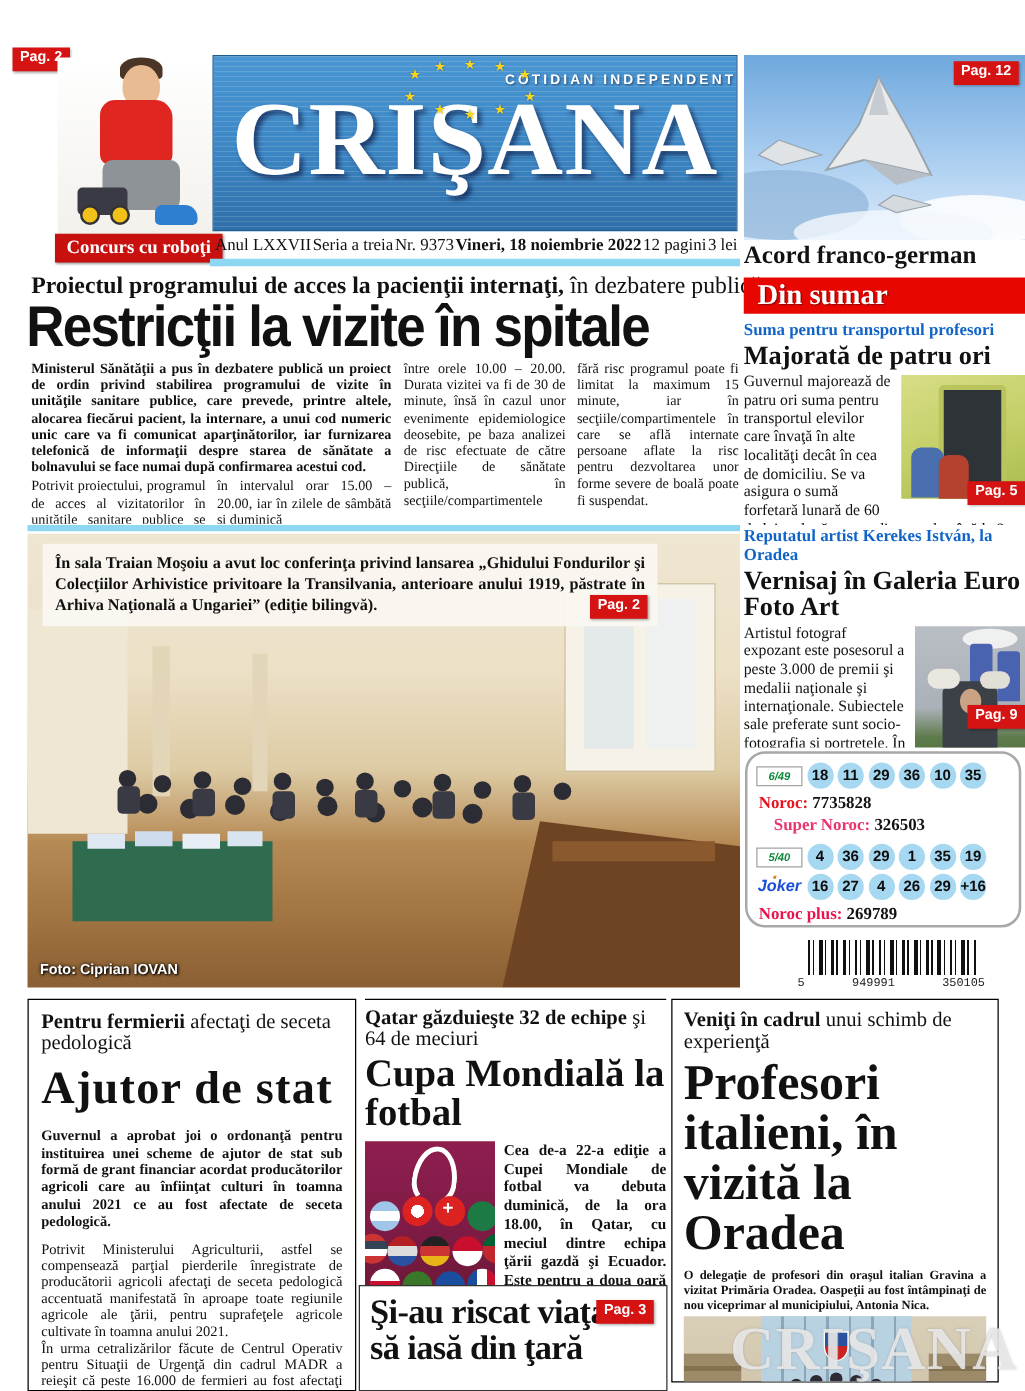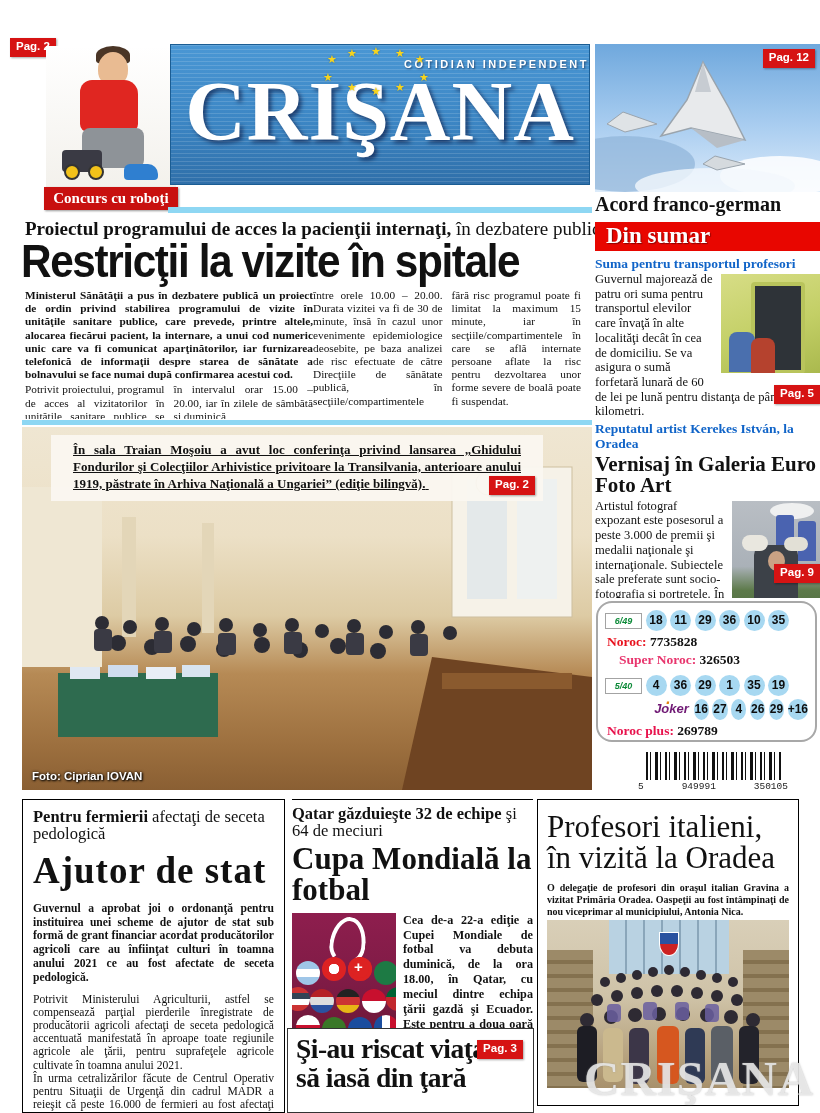--- a/index.html
+++ b/index.html
@@ -48,36 +48,36 @@
   
   #jet-photo{left:595px;top:44px;width:225px;height:148px;overflow:hidden;}
   #jet-badge{position:absolute;right:5px;top:5px;z-index:2;}
   #jet-headline{left:595px;top:193px;font-weight:bold;font-size:20px;}
 
   
   #ms-kicker{left:25px;top:218px;font-size:19px;white-space:nowrap;}
   #ms-kicker b{font-weight:bold;}
   #ms-headline{left:21px;top:234px;width:620px;font-family:"Liberation Sans",sans-serif;font-weight:bold;
      font-size:46px;letter-spacing:-1.5px;white-space:nowrap;transform:scaleX(.92);transform-origin:0 0;}
-  #ms-body{left:25px;top:289px;width:566px;height:130px;display:flex;
+  #ms-body{left:25px;top:289px;width:566px;height:130px;display:flex;gap:10px;
      font-size:11.3px;line-height:1.17;text-align:justify;overflow:hidden;}
   #ms-left{width:288px;}
   #ms-intro{font-weight:bold;}
   #ms-left-cols{column-count:2;column-gap:9px;margin-top:2px;}
   #ms-right{width:268px;column-count:2;column-gap:9px;}
   #ms-right p{margin:0;}
 
   #cyan-rule{left:22px;top:420px;width:570px;height:5px;background:#8ed7f3;}
 
   
   #main-photo{left:22px;top:427px;width:570px;height:363px;overflow:hidden;
      background:linear-gradient(180deg,#efe6d2 0%,#ece0c6 30%,#ddcba4 52%,#b68a55 68%,#9c6f3e 88%,#8a5f33 100%);}
-  #caption-box{position:absolute;left:29px;top:8px;width:492px;background:rgba(250,247,240,.96);
-     padding:7px 22px 8px;box-sizing:border-box;font-weight:bold;font-size:13px;line-height:1.3;
-     text-align:justify;z-index:3;text-decoration:underline;}
+  #caption-box{position:absolute;left:12px;top:8px;width:492px;background:rgba(250,247,240,.96);
+     padding:7px 10px 8px;box-sizing:border-box;font-weight:bold;font-size:13px;line-height:1.3;
+     text-align:justify;z-index:3;}
   #caption-badge{position:absolute;right:8px;bottom:6px;}
   #photo-credit{position:absolute;left:10px;bottom:8px;z-index:3;color:#fff;
      font-family:"Liberation Sans",sans-serif;font-weight:bold;font-size:11.5px;
      text-shadow:1px 1px 2px #000,0 0 3px #000;}
 
   
   #din-sumar{left:595px;top:222px;width:225px;height:29px;background:#e80600;color:#fff;
      font-weight:bold;font-size:23px;line-height:28px;padding-left:11px;box-sizing:border-box;
      text-shadow:1px 1px 1px rgba(0,0,0,.4);}
   .sb-story{left:595px;width:225px;overflow:hidden;}
@@ -103,21 +103,21 @@
   #artist-photo .sheep{position:absolute;left:10px;top:34px;width:26px;height:16px;border-radius:8px;background:#e9e7df;}
   #artist-photo .sheep2{position:absolute;left:52px;top:36px;width:24px;height:14px;border-radius:8px;background:#e2e0d6;}
 
   
   #lottery{left:596px;top:601px;width:221px;height:141px;border:2px solid #a8a8a8;border-radius:16px;
      background:#fff;padding:7px 7px 4px;box-sizing:border-box;overflow:hidden;}
   .lrow{display:flex;align-items:center;gap:3.5px;margin-bottom:3px;}
   .llogo{width:37px;flex:0 0 37px;height:16px;border:1px solid #a3a3a3;box-sizing:border-box;
      font-family:"Liberation Sans",sans-serif;font-style:italic;font-weight:bold;font-size:9px;
      line-height:14px;text-align:center;color:#0c8a38;background:linear-gradient(180deg,#eafبf0 0%,#ffffff 100%);}
-  .llogo.joker{border:none;color:#701a75;font-size:13px;background:none;position:relative;margin-left:48px;}
+  .llogo.joker{border:none;color:#1d4ed8;font-size:13px;background:none;position:relative;}
   .llogo.joker::after{content:"·";color:#e2820f;font-size:16px;position:absolute;top:-6px;left:12px;}
   .ball{width:21px;height:21px;border-radius:50%;background:#a7d8f1;color:#0d0d0d;
      font-family:"Liberation Sans",sans-serif;font-weight:bold;font-size:12px;line-height:21px;text-align:center;}
   .lline{font-size:13.5px;font-weight:bold;margin:2px 0 2px 2px;}
   .lab-red{color:#e8131f;}
   .lab-pink{color:#e8356d;margin-left:12px;}
   .lab-plus{color:#e8134d;margin-top:12px;}
   #lott-gap{height:5px;}
 
   
@@ -163,21 +163,21 @@
 
   
   #risk{left:287px;top:1028px;width:247px;height:85px;border:1px solid #333;box-sizing:border-box;
      padding:6px 8px;position:absolute;background:#fff;}
   #risk-head{font-weight:bold;font-size:27.5px;line-height:1.05;letter-spacing:-.5px;}
   #risk-badge{position:absolute;right:10px;top:11px;}
 
   
   #teachers{left:537px;top:799px;width:262px;height:307px;border:1px solid #000;box-sizing:border-box;
      padding:7px 9px 0;overflow:hidden;}
-  #t-head{font-weight:normal;font-size:31px;line-height:1.0;margin:4px 0 9px;}
+  #t-head{font-weight:bold;font-size:40px;line-height:1.0;margin:4px 0 9px;}
   #t-lead{font-weight:bold;font-size:10px;line-height:1.2;text-align:justify;}
   #t-cont{border-top:1px solid #000;margin-top:5px;text-align:right;
      font-style:italic;font-weight:bold;font-size:11px;padding:1px 2px 2px 0;}
   #t-photo{margin-top:2px;height:168px;position:relative;overflow:hidden;
      background:linear-gradient(180deg,#d9cfb8 0%,#cfc3a8 45%,#bba885 75%,#a8916c 100%);}
   #t-photo .window{position:absolute;left:62px;top:0;width:120px;height:54px;background:
      repeating-linear-gradient(90deg,#b9d2e2 0 16px,#8aa6ba 16px 18px),linear-gradient(#b9d2e2,#b9d2e2);}
   #t-photo .crest{position:absolute;left:112px;top:12px;width:18px;height:22px;border-radius:0 0 50% 50%;
      background:linear-gradient(180deg,#2a52a0 50%,#c22 50%);border:1px solid #fff;}
   #t-photo .stair-l{position:absolute;left:0;top:30px;width:46px;height:138px;
@@ -215,20 +215,28 @@
     <span class="eu-star" style="left:224px;top:2px;">★</span>
     <span class="eu-star" style="left:244px;top:8px;">★</span>
     <span class="eu-star" style="left:152px;top:26px;">★</span>
     <span class="eu-star" style="left:176px;top:36px;">★</span>
     <span class="eu-star" style="left:200px;top:40px;">★</span>
     <span class="eu-star" style="left:224px;top:36px;">★</span>
     <span class="eu-star" style="left:248px;top:26px;">★</span>
     <div class="title">CRIŞANA</div>
   </div>
 
+  <div id="dateline" class="abs">
+    <span>Anul LXXVII</span>
+    <span>Seria a treia</span>
+    <span>Nr. 9373</span>
+    <span class="dl-date">Vineri, 18 noiembrie 2022</span>
+    <span>12 pagini</span>
+    <span>3 lei</span>
+  </div>
   <div id="dateline-rule" class="abs"></div>
 
   <div id="jet-photo" class="abs">
     <svg width="225" height="148" viewBox="0 0 225 148">
       <defs>
         <linearGradient id="sky" x1="0" y1="0" x2="0" y2="1">
           <stop offset="0" stop-color="#6fa8dd"></stop>
             <stop offset=".55" stop-color="#a9cdf0"></stop>
             <stop offset="1" stop-color="#dcebfa"></stop>
         </linearGradient>
@@ -315,20 +323,21 @@
       <span style="display:inline-block;width:52px;"></span>
       <span id="caption-badge" class="pag-badge">Pag. 2</span>
     </div>
     <div id="photo-credit">Foto: Ciprian IOVAN</div>
   </div>
 
   <div id="din-sumar" class="abs">Din sumar</div>
 
   <div id="sb1" class="abs sb-story">
     <div class="sb-kicker">Suma pentru transportul profesori</div>
+    <div class="sb-head">Majorată de patru ori</div>
     <div id="bus-photo" class="sb-photo">
       <div class="door"></div>
         <div class="kid1"></div>
         <div class="kid2"></div>
     </div>
     <div class="sb-body">Guvernul majorează de patru ori suma pentru transportul elevilor care învaţă în alte localităţi decât în cea de domiciliu. Se va asigura o sumă forfetară lunară de 60 de lei pe lună pentru distanţa de până la 3 kilometri.</div>
     <span class="sb-badge pag-badge">Pag. 5</span>
   </div>
 
   <div id="sb2" class="abs sb-story">
@@ -425,20 +434,21 @@
       </div>
     </div>
   </div>
 
   <div id="risk">
     <span id="risk-badge" class="pag-badge">Pag. 3</span>
     <div id="risk-head">Şi-au riscat viaţa ca să iasă din ţară</div>
   </div>
 
   <div id="teachers" class="abs">
+    <div class="kicker16"><b>Veniţi în cadrul</b><span> unui schimb de experienţă</span></div>
     <div id="t-head">Profesori italieni, în vizită la Oradea</div>
     <div id="t-lead">O delegaţie de profesori din oraşul italian Gravina a vizitat Primăria Oradea. Oaspeţii au fost întâmpinaţi de nou viceprimar al municipiului, Antonia Nica.</div>
     <div id="t-photo">
       <div class="window"></div>
         <div class="crest"></div>
       <div class="stair-l"></div>
         <div class="stair-r"></div>
       <svg width="244" height="168" viewBox="0 0 244 168" style="position:absolute;inset:0">
         <g fill="#2e2a33">
           <circle cx="58" cy="62" r="5"></circle>

